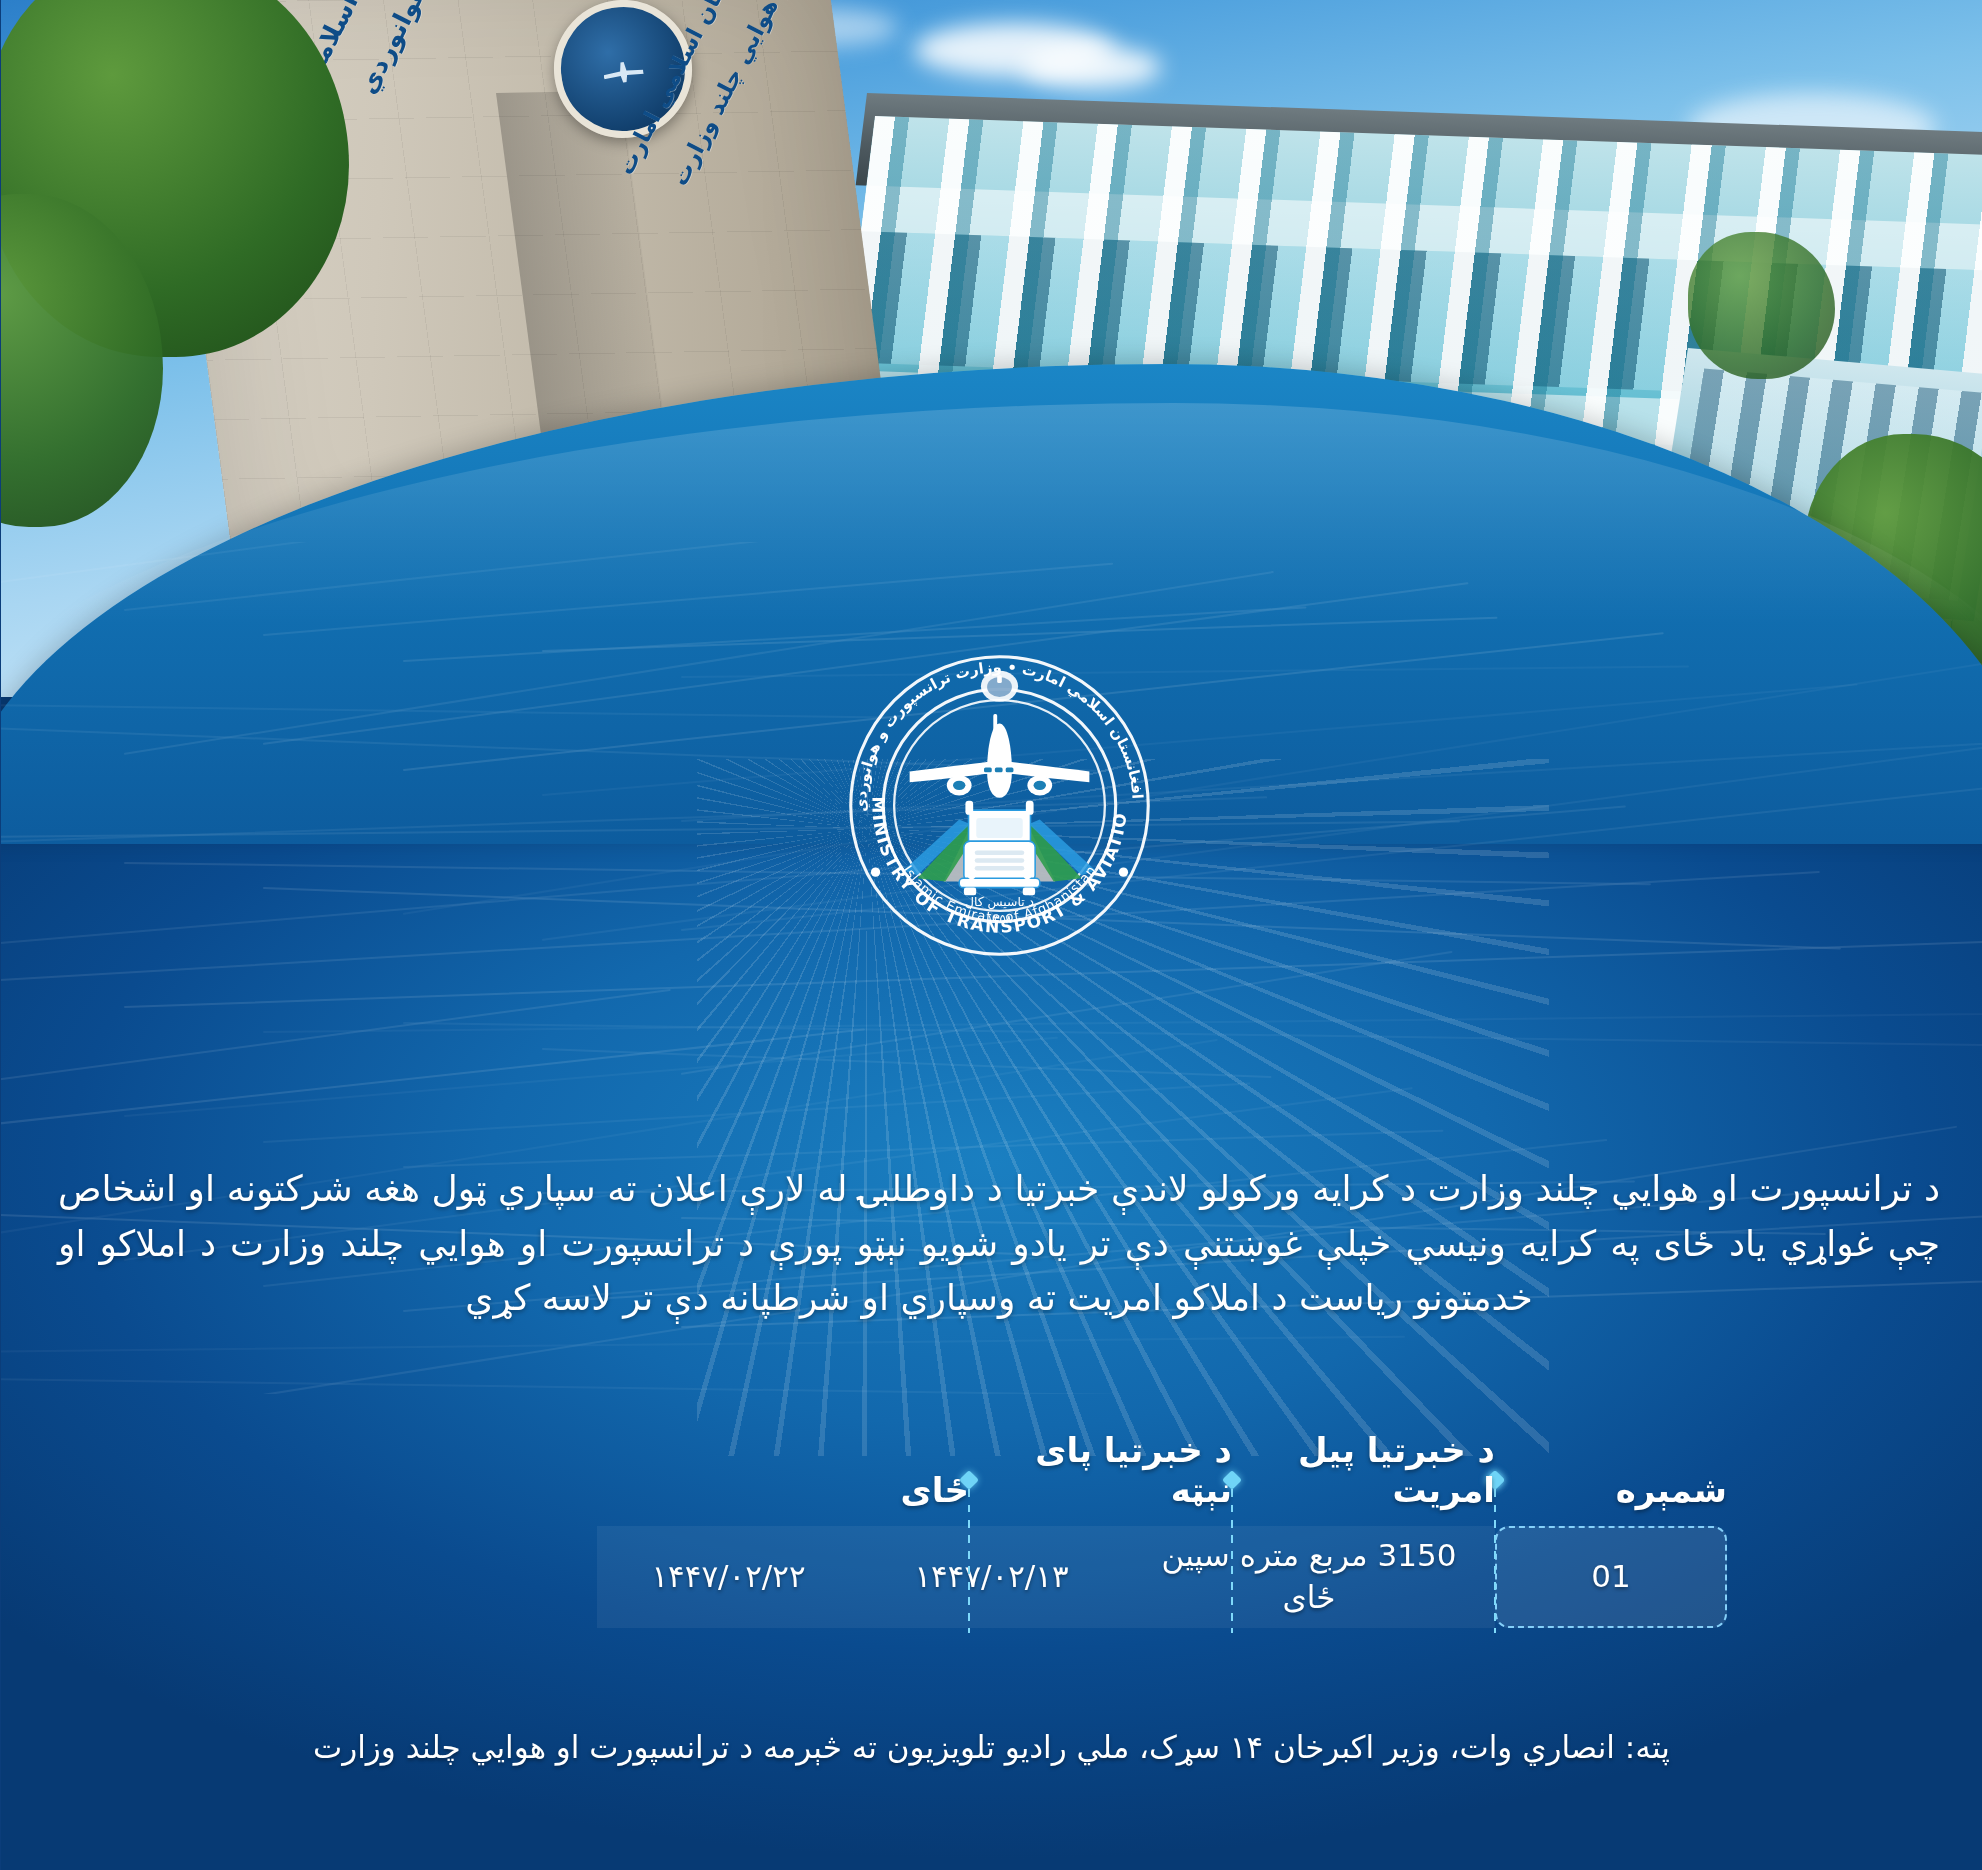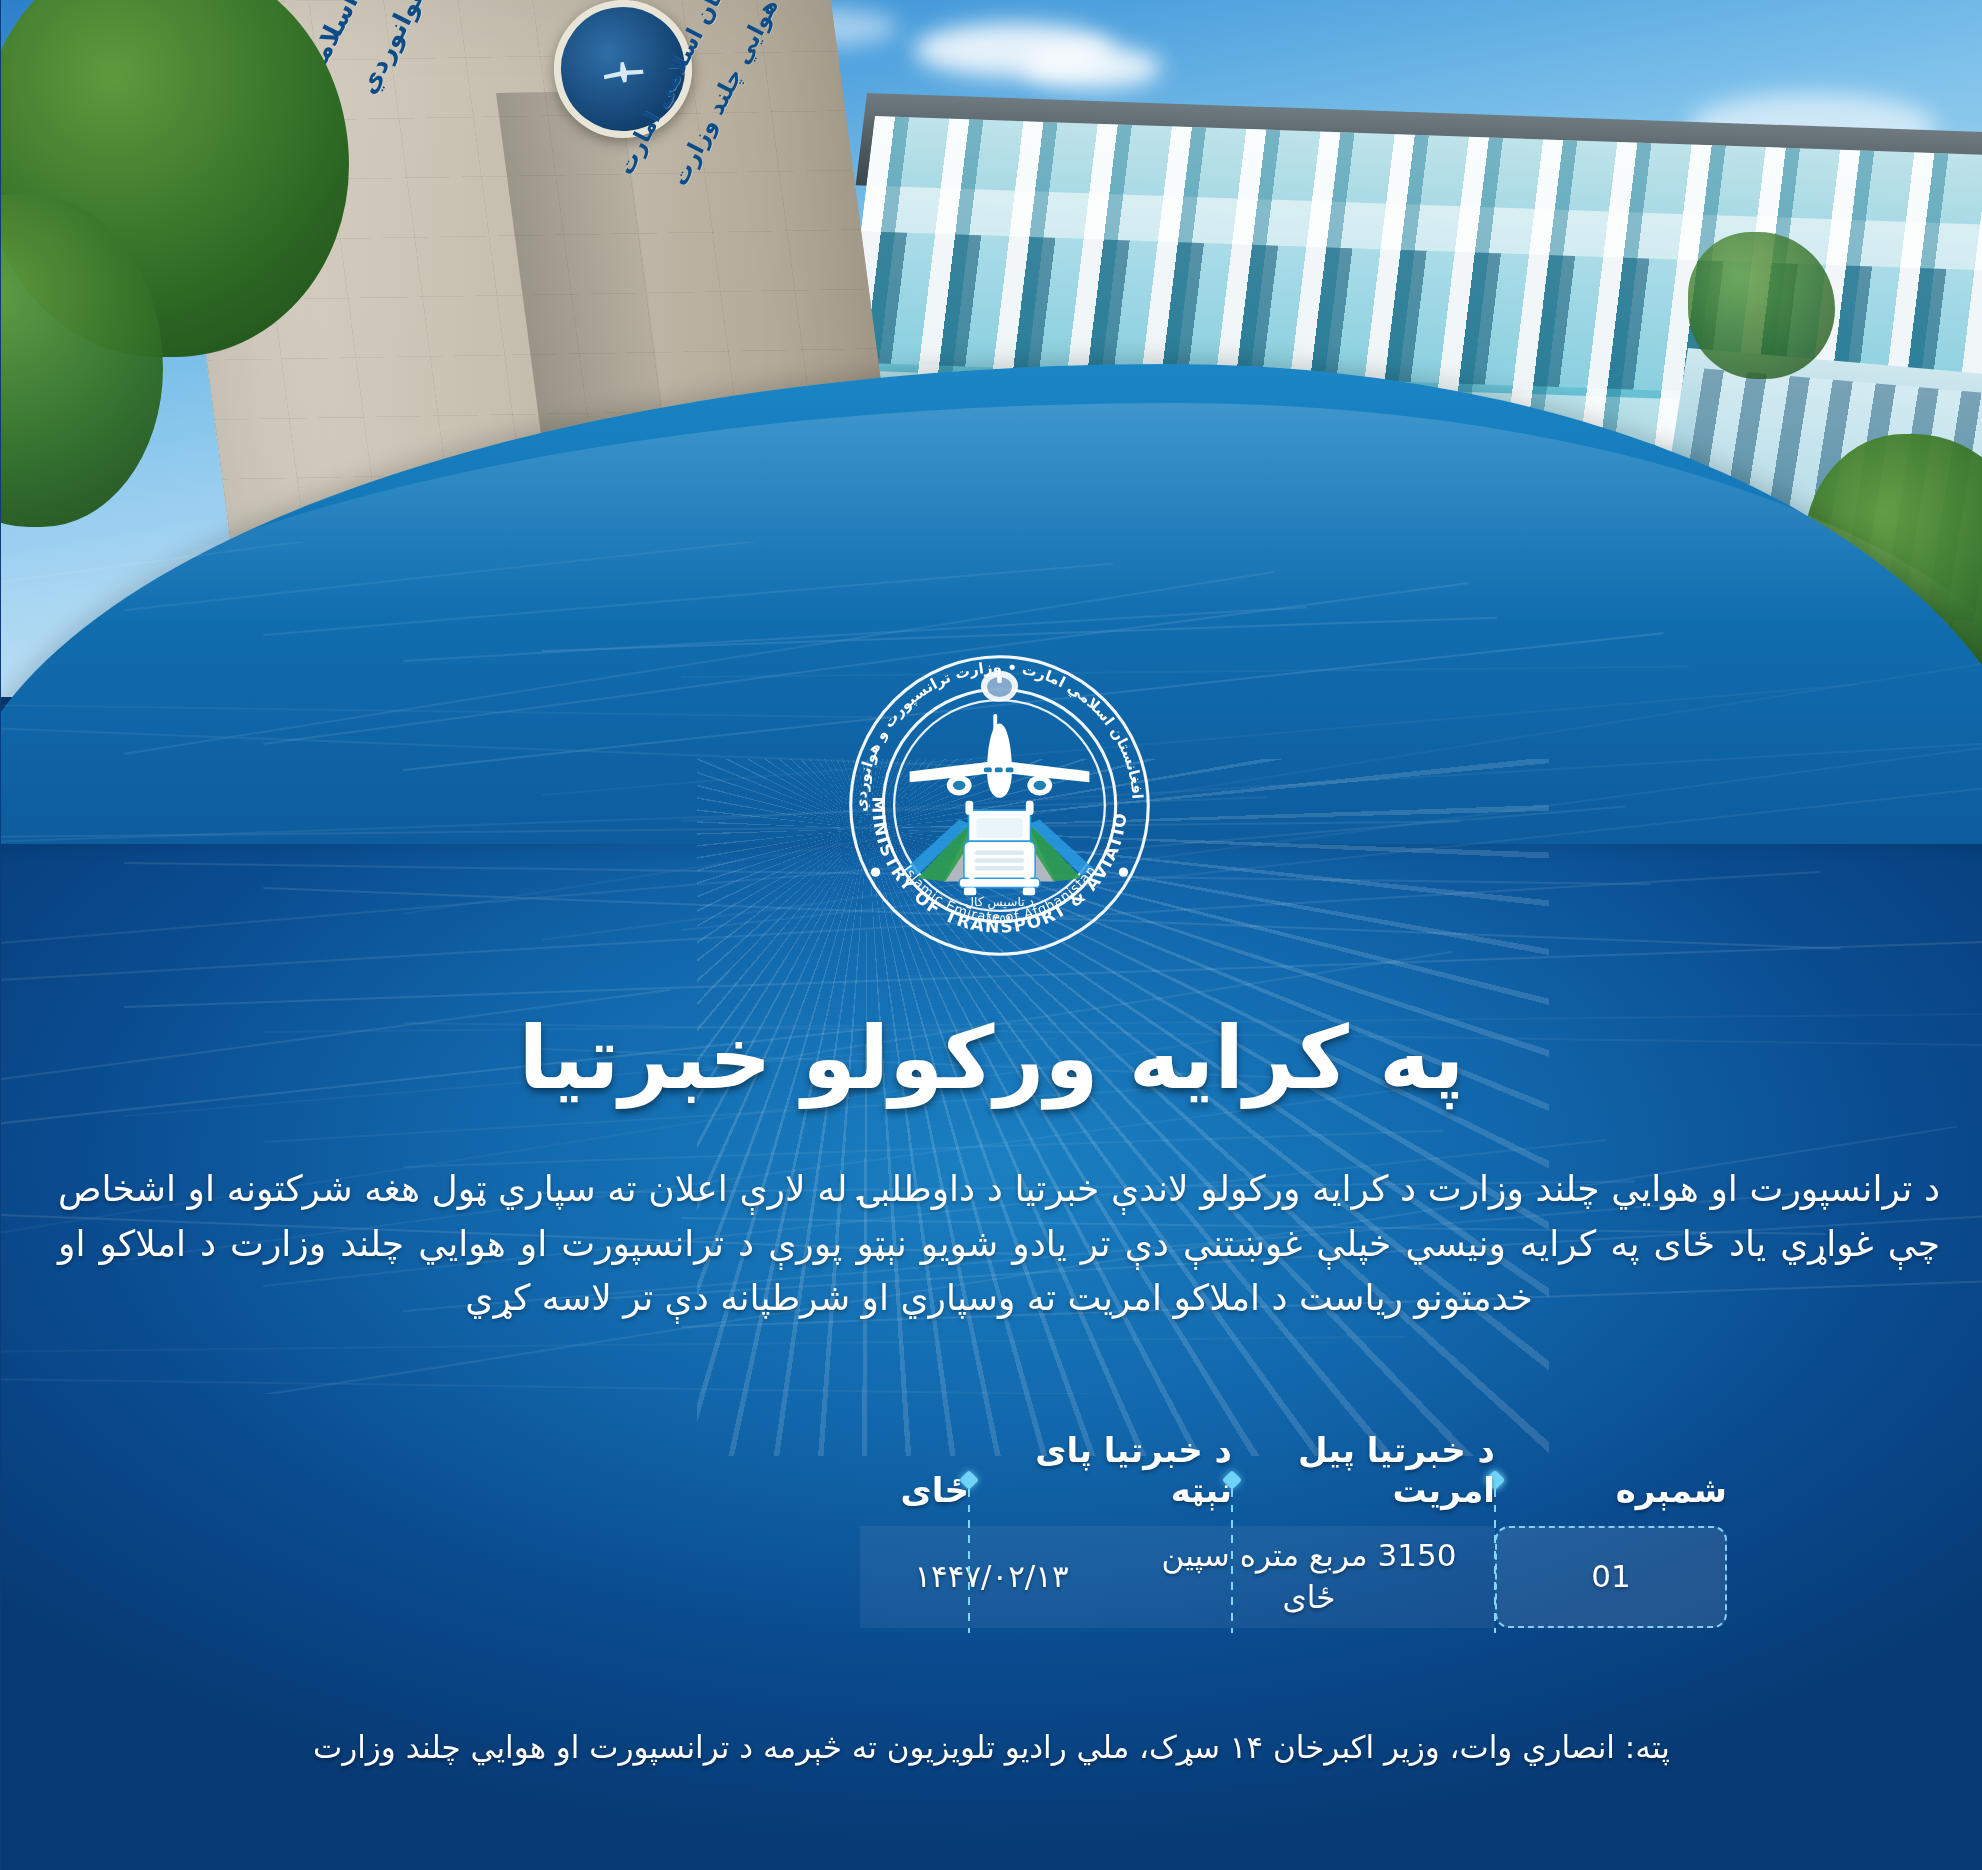--- a/index.html
+++ b/index.html
@@ -365,21 +365,20 @@
       <text font-size="17" fill="#ffffff" letter-spacing="1.2" font-family="'DejaVu Sans', sans-serif">
         <textPath href="#arcBotTxt2" startOffset="50%" text-anchor="middle" id="engBot">Islamic Emirate of Afghanistan</textPath>
       </text>
 
       <text font-size="19" font-weight="bold" fill="#ffffff" font-family="'DejaVu Sans', sans-serif" direction="rtl">
         <textPath href="#arcTopTxt" startOffset="50%" text-anchor="middle" id="psTop">د افغانستان اسلامي امارت   •   وزارت ترانسپورت و هوانوردي</textPath>
       </text>
     </svg>
   </div>
 
-  <div class="headline">په کرایه ورکولو خبرتیا</div>
 
   <div class="body-copy">د ترانسپورت او هوایي چلند وزارت د کرایه ورکولو لاندې خبرتیا د داوطلبۍ له لارې اعلان ته سپاري ټول هغه شرکتونه او اشخاص چې غواړي یاد ځای په کرایه ونیسي خپلې غوښتنې دې تر یادو شویو نېټو پورې د ترانسپورت او هوایي چلند وزارت د املاکو او خدمتونو ریاست د املاکو امریت ته وسپاري او شرطپانه دې تر لاسه کړي</div>
 
   <div class="table">
 
     <div class="thead">
       <div class="th col-no">شمېره</div>
       <div class="sep">
           <i></i>
           <b></b>
@@ -401,20 +400,21 @@
       <div class="th col-place">ځای</div>
     </div>
 
     <div class="tbody">
       <div class="td col-no cell-box">01</div>
       <div class="sep"></div>
       <div class="td col-name cell-plain">3150 مربع متره سپین ځای</div>
       <div class="sep"></div>
       <div class="td col-start cell-plain">۱۴۴۷/۰۲/۱۳</div>
       <div class="sep"></div>
+      <div class="td col-end cell-plain">۱۴۴۷/۰۲/۲۲</div>
       <div class="sep"></div>
     </div>
   </div>
 
   <div class="footer">پته: انصاري وات، وزیر اکبرخان ۱۴ سړک، ملي رادیو تلویزیون ته څېرمه د ترانسپورت او هوایي چلند وزارت</div>
 
 </div>
 
 
 </body></html>

